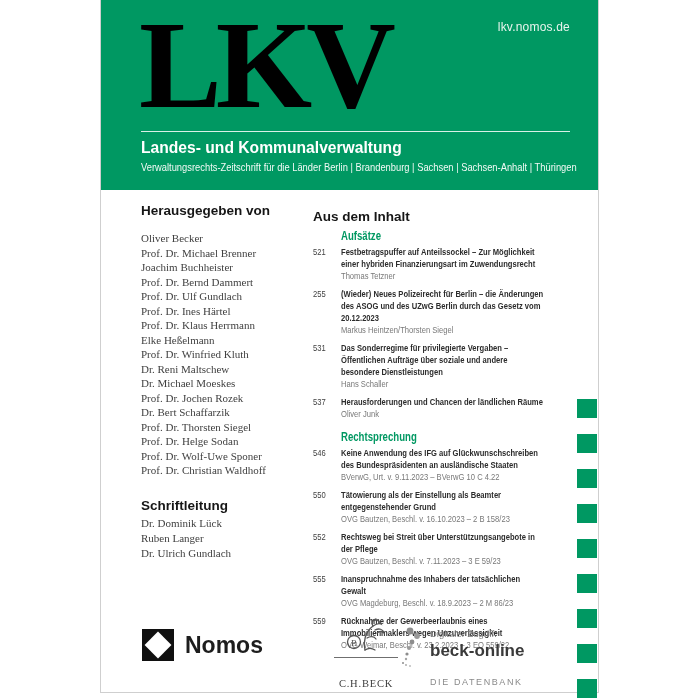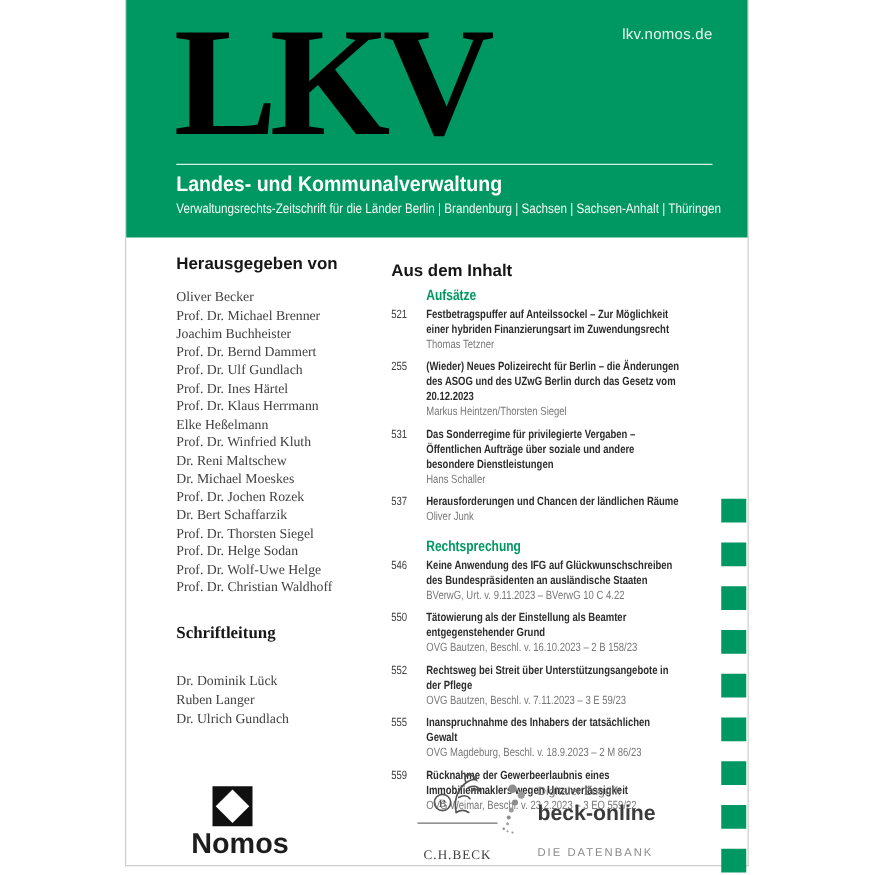--- a/index.html
+++ b/index.html
@@ -15,35 +15,35 @@
   .header-rule{position:absolute;top:131px;left:40px;right:28px;height:1px;background:rgba(255,255,255,.85);}
   .mast-title{position:absolute;top:138px;left:40px;font-size:17px;font-weight:700;color:#ffffff;
               white-space:nowrap;transform:scaleX(.92);transform-origin:0 0;}
   .mast-sub{position:absolute;top:161px;left:40px;font-size:11px;color:#f2faf6;
             white-space:nowrap;transform:scaleX(.85);transform-origin:0 0;}
   
   .left-col{position:absolute;left:40px;top:203px;width:170px;color:#414141;}
   .col-heading{font-size:13.5px;font-weight:700;color:#161616;margin:0 0 13px 0;}
   .name{font-size:11px;line-height:14.5px;font-family:Liberation Serif, serif;}
   .schrift{margin-top:20px;}
-  .schrift .col-heading{margin-bottom:24px;font-family:Liberation Serif, serif;}
+  .schrift .col-heading{margin-bottom:3px;}
   .schrift .name{line-height:15px;}
   
   .right-col{position:absolute;left:212px;top:203px;width:300px;}
   .toc-heading{font-size:13.5px;font-weight:700;color:#161616;margin:6px 0 5px 0;}
   .toc-body{transform:scaleX(.8);transform-origin:0 0;width:292px;}
   .section-label{font-size:12px;font-weight:700;color:#009862;margin:4px 0 3px 35px;}
   .section-label.second{margin-top:10px;}
   .entry{display:flex;margin-bottom:6px;font-size:9.5px;line-height:12px;}
   .entry .num{width:35px;flex:none;color:#414141;}
   .entry .body{width:257px;}
   .entry .title{font-weight:700;color:#2c2c2c;}
   .entry .cite{color:#787878;}
   
-  .nomos{position:absolute;left:41px;top:629px;display:flex;align-items:center;flex-direction:column;}
+  .nomos{position:absolute;left:41px;top:629px;display:flex;align-items:center;}
   .nomos-mark{width:32px;height:32px;background:#101010;position:relative;}
   .nomos-mark::after{content:'';position:absolute;left:50%;top:50%;width:19px;height:19px;
                      background:#ffffff;transform:translate(-50%,-50%) rotate(45deg);}
   .nomos-word{font-size:23px;font-weight:700;color:#1d1d1d;margin-left:11px;letter-spacing:0;}
   .chbeck{position:absolute;left:233px;top:618px;width:64px;text-align:center;color:#4c4c4c;}
   .chbeck-word{font-family:"Liberation Serif",serif;font-size:10.5px;letter-spacing:.8px;color:#3d3d3d;
                border-top:1px solid #6f6f6f;padding-top:20px;margin-top:1px;}
   .beckonline{position:absolute;left:299px;top:626px;display:flex;}
   .bo-text{margin-left:4px;}
   .bo-tagline{font-size:9.5px;color:#7a7a7a;margin:2px 0 3px 0;}
@@ -76,21 +76,21 @@
       <div class="name">Prof. Dr. Ines Härtel</div>
       <div class="name">Prof. Dr. Klaus Herrmann</div>
       <div class="name">Elke Heßelmann</div>
       <div class="name">Prof. Dr. Winfried Kluth</div>
       <div class="name">Dr. Reni Maltschew</div>
       <div class="name">Dr. Michael Moeskes</div>
       <div class="name">Prof. Dr. Jochen Rozek</div>
       <div class="name">Dr. Bert Schaffarzik</div>
       <div class="name">Prof. Dr. Thorsten Siegel</div>
       <div class="name">Prof. Dr. Helge Sodan</div>
-      <div class="name">Prof. Dr. Wolf-Uwe Helge</div>
+      <div class="name">Prof. Dr. Wolf-Uwe Sponer</div>
       <div class="name">Prof. Dr. Christian Waldhoff</div>
       <div class="schrift">
         <div class="col-heading">Schriftleitung</div>
         <div class="name">Dr. Dominik Lück</div>
         <div class="name">Ruben Langer</div>
         <div class="name">Dr. Ulrich Gundlach</div>
       </div>
     </div>
 
     <div class="right-col">

